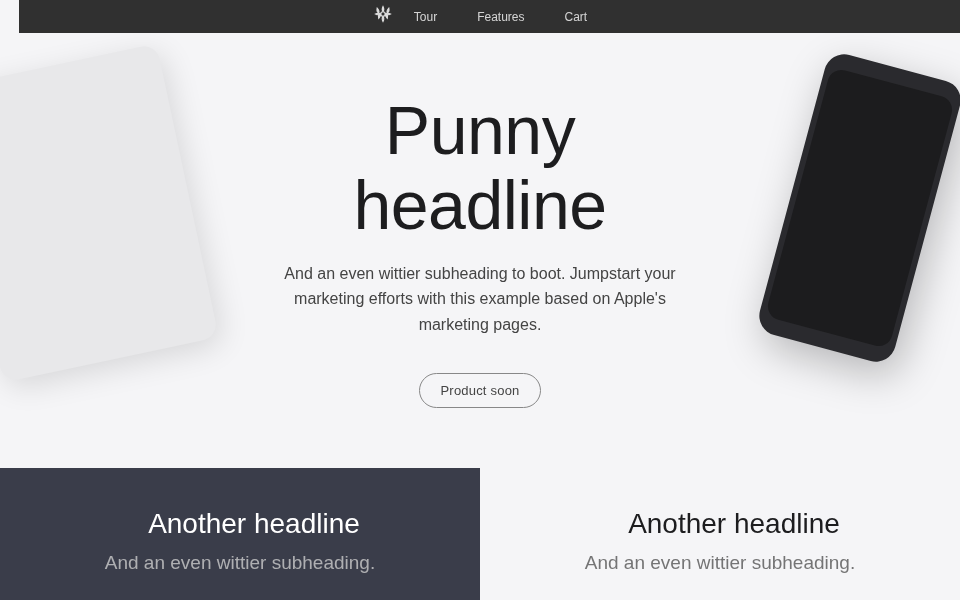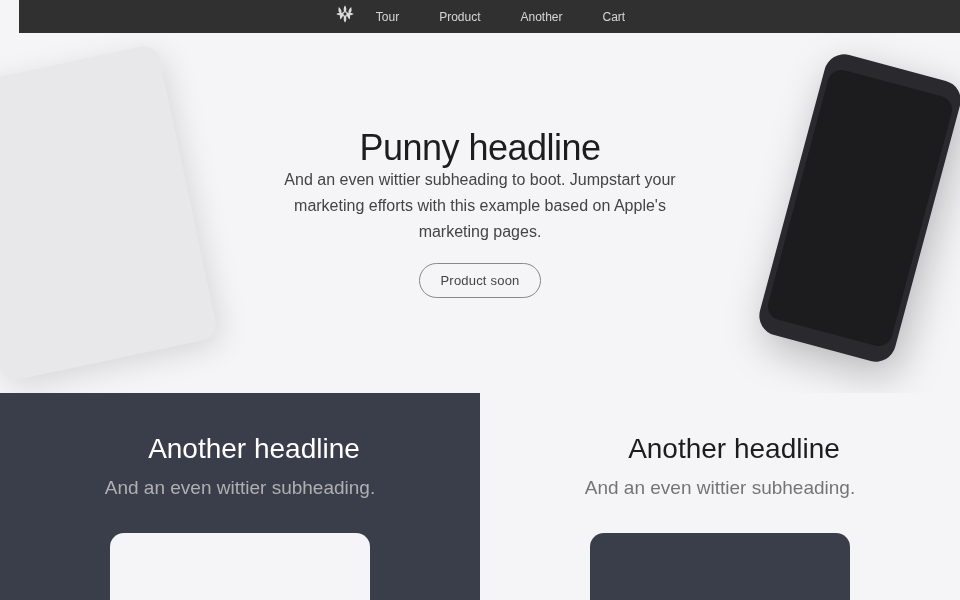--- a/index.html
+++ b/index.html
@@ -51,31 +51,32 @@
       position: relative;
       overflow: hidden;
     }
     .hero-content {
       text-align: center;
       z-index: 10;
       max-width: 460px;
       padding: 60px 20px;
     }
     .hero-title {
-      font-size: 36px;
+      font-size: 68px;
       font-weight: 300;
       color: #1d1d1f;
       letter-spacing: -0.5px;
+      margin-bottom: 18px;
       line-height: 1.1;
     }
     .hero-subtitle {
       font-size: 16px;
       color: #444;
       line-height: 1.6;
-      margin-bottom: 19px;
+      margin-bottom: 36px;
       font-weight: 400;
     }
     .cta-button {
       display: inline-block;
       padding: 9px 20px;
       border: 1px solid #888;
       border-radius: 20px;
       background: transparent;
       color: #444;
       font-size: 13px;
@@ -196,22 +197,21 @@
         <path d="M12 15 C13.5 17 13.5 19 12 22 C10.5 19 10.5 17 12 15Z" fill="#f0f0f0"></path>
         <path d="M2 12 C5 13.5 7 13.5 9 12 C7 10.5 5 10.5 2 12Z" fill="#f0f0f0"></path>
         <path d="M15 12 C17 13.5 19 13.5 22 12 C19 10.5 17 10.5 15 12Z" fill="#f0f0f0"></path>
         <path d="M4.2 4.2 C6.5 6.8 7.2 8.8 6.3 10.5 C4.5 9.7 3.5 7.5 4.2 4.2Z" fill="#f0f0f0"></path>
         <path d="M17.7 17.7 C15.4 15.2 14.7 13.2 15.7 11.5 C17.5 12.3 18.5 14.5 17.7 17.7Z" fill="#f0f0f0"></path>
         <path d="M19.8 4.2 C17.5 6.8 16.8 8.8 17.7 10.5 C19.5 9.7 20.5 7.5 19.8 4.2Z" fill="#f0f0f0"></path>
         <path d="M6.3 17.7 C8.6 15.2 9.3 13.2 8.3 11.5 C6.5 12.3 5.5 14.5 6.3 17.7Z" fill="#f0f0f0"></path>
       </svg>
     </span>
     <a class="nav-item">Tour</a>
-    <a class="nav-item">Product</a>
-    <a class="nav-item">Another</a>
+    <a class="nav-item">Features</a>
     <a class="nav-item">Cart</a>
   </div>
 </nav>
 
 <section class="hero">
 
   <div class="device-left"></div>
 
   <div class="hero-content">
     <h1 class="hero-title">Punny headline</h1>

